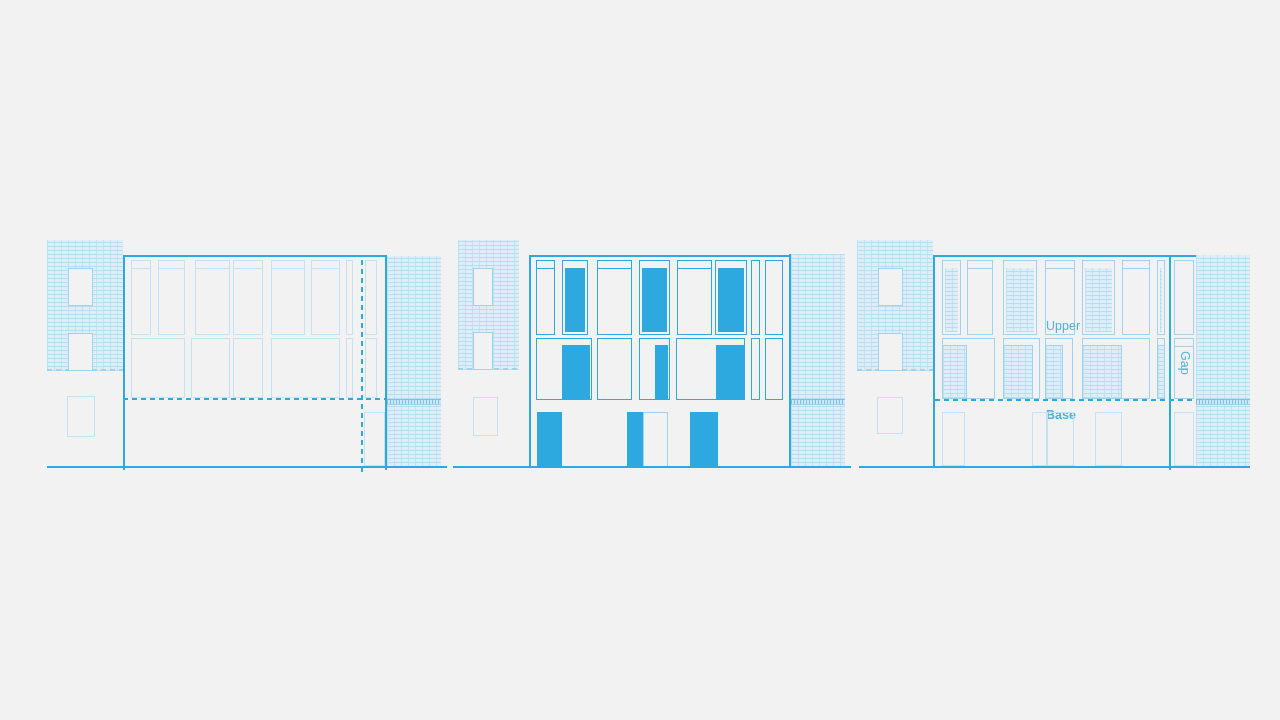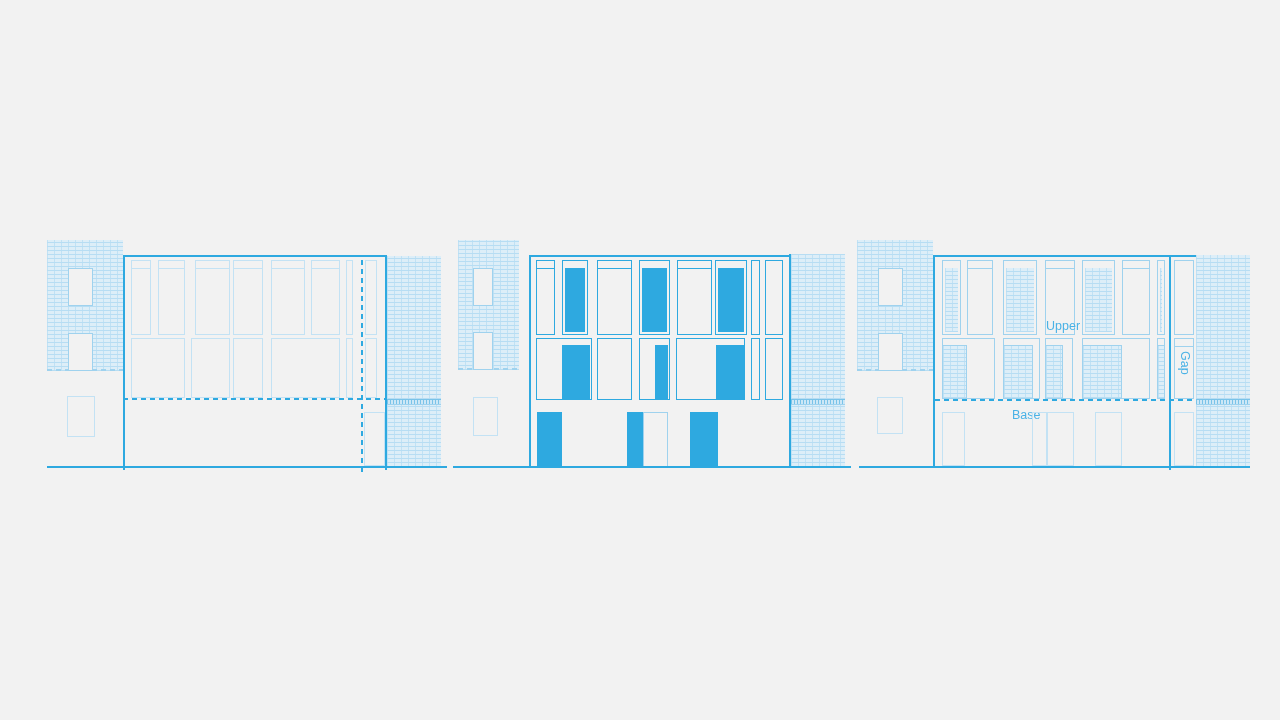--- a/index.html
+++ b/index.html
@@ -178,21 +178,21 @@
       <div class="el outline-light" style="left: 1003px; top: 338px; width: 37px; height: 61px;"></div>
       <div class="el hatch-b" style="left: 1003px; top: 345px; width: 30px; height: 54px;"></div>
       <div class="el outline-light" style="left: 1045px; top: 338px; width: 28px; height: 61px;"></div>
       <div class="el hatch-b" style="left: 1045px; top: 345px; width: 18px; height: 54px;"></div>
       <div class="el outline-light" style="left: 1082px; top: 338px; width: 68px; height: 61px;"></div>
       <div class="el hatch-b" style="left: 1082px; top: 345px; width: 40px; height: 54px;"></div>
       <div class="el outline-light" style="left: 1157px; top: 338px; width: 8px; height: 61px;"></div>
       <div class="el hatch-b" style="left: 1157px; top: 345px; width: 8px; height: 54px;"></div>
       <div class="el dash-h" style="left: 935px; top: 399px; width: 261px; height: 2px;"></div>
       <div class="el label" style="left: 1046px; top: 320px; width: 40px; height: 14px;">Upper</div>
-      <div class="el label" style="left: 1012px; top: 409px; width: 36px; height: 14px;">Base</div>
+      <div class="el label" style="left: 1046px; top: 409px; width: 36px; height: 14px; font-weight: bold;">Base</div>
       <div class="el vlabel" style="left: 1177px; top: 351px; width: 14px; height: 32px;">Gap</div>
       <div class="el outline-lighter" style="left: 942px; top: 412px; width: 23px; height: 54px;"></div>
       <div class="el outline-lighter" style="left: 1032px; top: 412px; width: 15px; height: 54px;"></div>
       <div class="el outline-lighter" style="left: 1047px; top: 412px; width: 27px; height: 54px;"></div>
       <div class="el outline-lighter" style="left: 1095px; top: 412px; width: 27px; height: 54px;"></div>
       <div class="el outline-light" style="left: 1174px; top: 260px; width: 20px; height: 75px;"></div>
       <div class="el outline-light" style="left: 1174px; top: 338px; width: 20px; height: 61px;">
         <div class="transom"></div>
       </div>
       <div class="el outline-lighter" style="left: 1174px; top: 412px; width: 20px; height: 54px;"></div>

